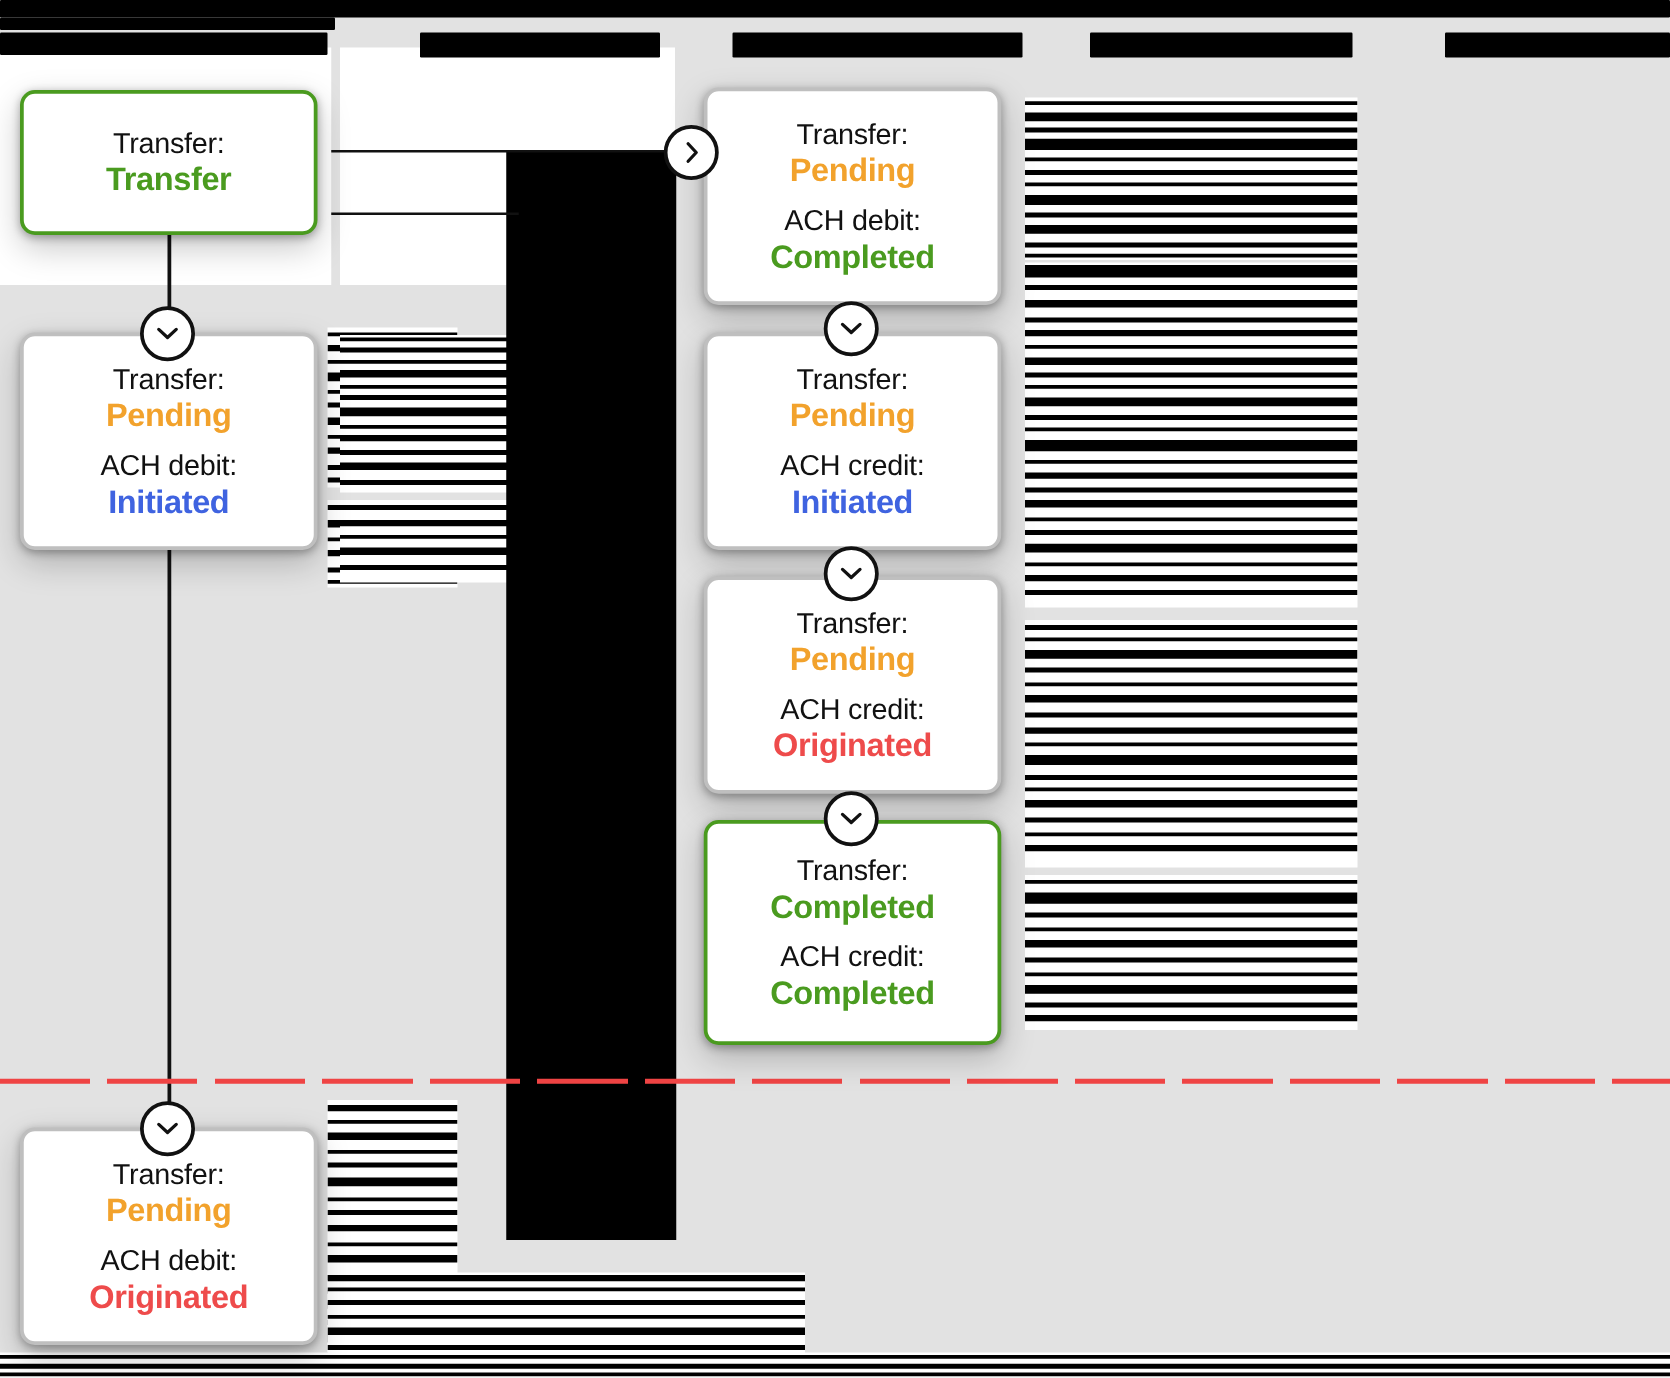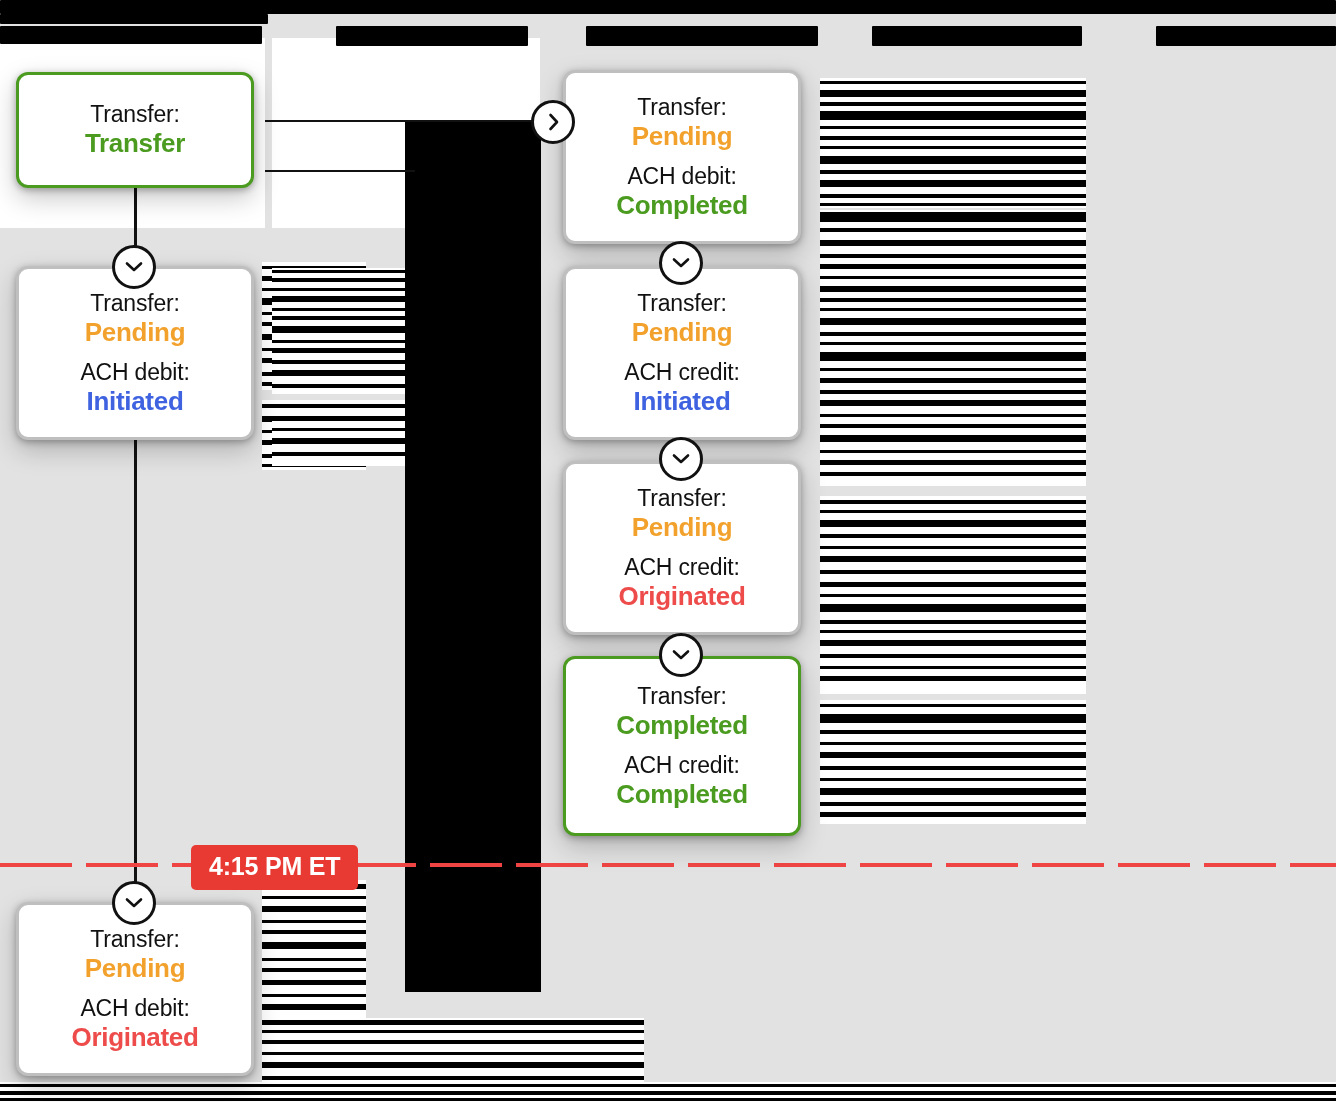--- a/index.html
+++ b/index.html
@@ -320,21 +320,20 @@
   <div class="edge-h" style="left:265px; top:170px; width:150px;"></div>
 
   <div class="edge-v" style="left:134px; top:186px; height:100px;"></div>
   <div class="edge-v" style="left:134px; top:440px; height:480px;"></div>
 
   <div class="edge-v" style="left:681px; top:245px; height:48px;"></div>
   <div class="edge-v" style="left:681px; top:440px; height:50px;"></div>
   <div class="edge-v" style="left:681px; top:635px; height:50px;"></div>
 
   <div class="cutoff-line" style="top:863px;"></div>
-  <div class="cutoff-badge" style="left:191px; top:845px;">4:15 PM ET</div>
 
   <div class="node green" style="left:16px; top:72px; width:238px; height:116px;">
     <div class="pair">
       <span class="lbl">Transfer:</span>
       <span class="val v-created">Transfer</span>
     </div>
   </div>
 
   <div class="node" style="left:16px; top:266px; width:238px; height:174px;">
     <div class="pair">

